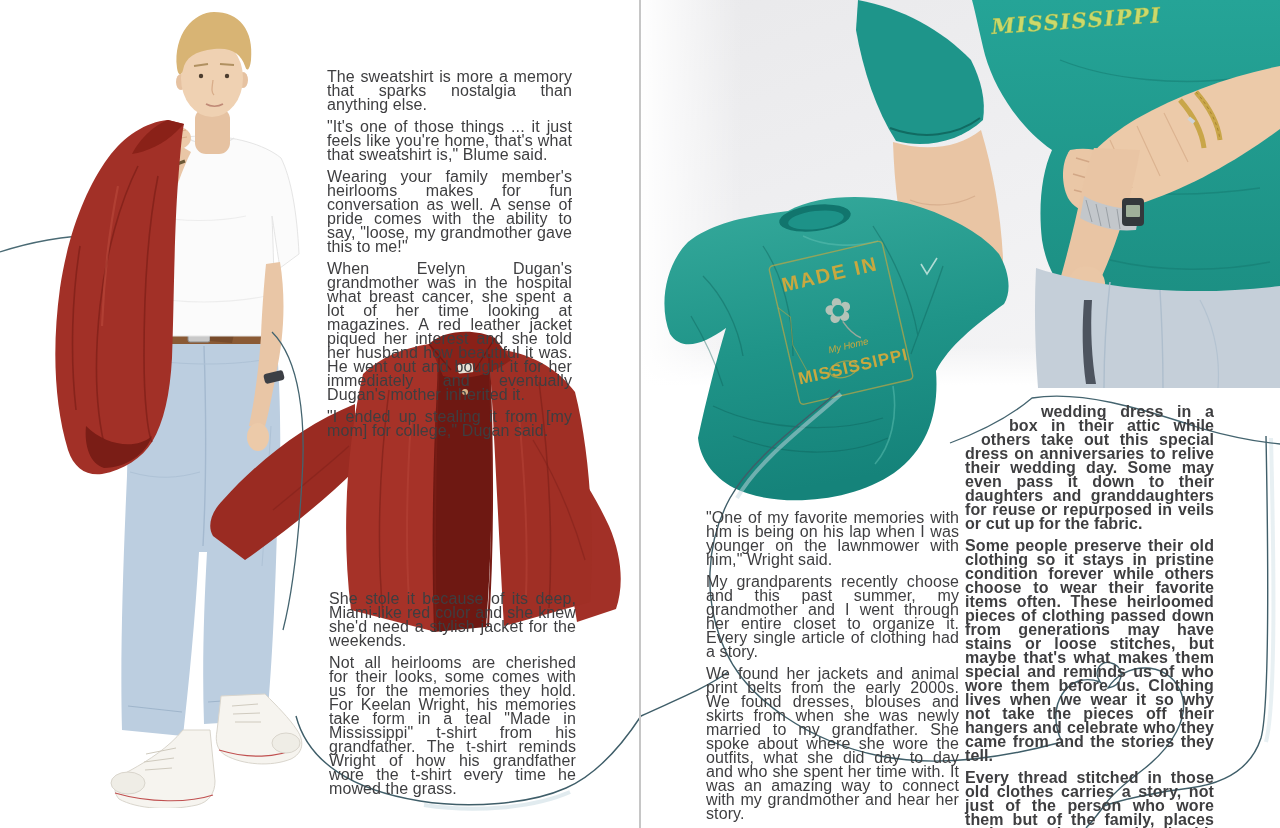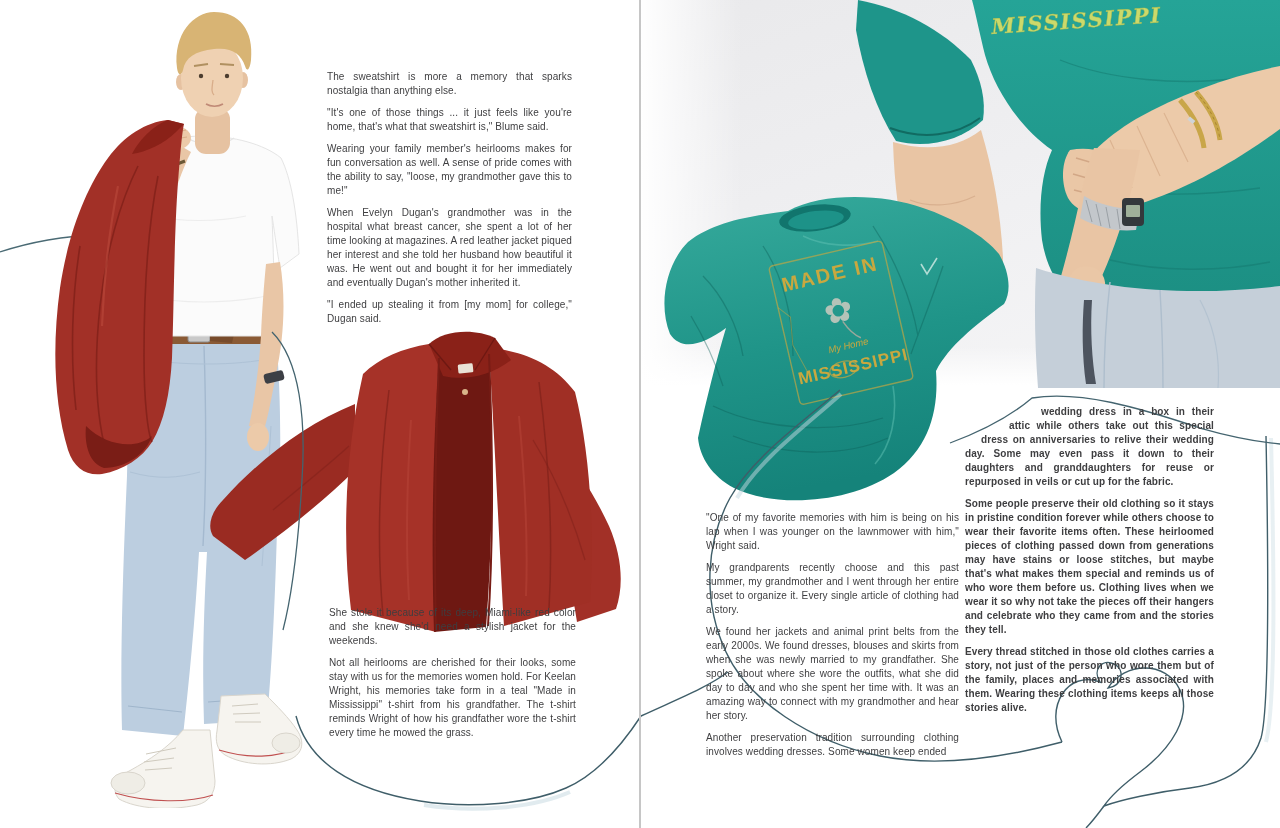--- a/index.html
+++ b/index.html
@@ -4,21 +4,21 @@
 <style>
   * { margin:0; padding:0; box-sizing:border-box; }
   html,body { width:1280px; height:828px; }
   body {
     position:relative; overflow:hidden; background:#ffffff;
     font-family:"Liberation Sans", sans-serif;
   }
   .abs { position:absolute; }
   .col {
     position:absolute; z-index:6;
-    font-size:10px; line-height:14px; letter-spacing:.1px;
+    font-size:16px; line-height:14px; letter-spacing:.1px;
     color:#3e3e40; text-align:justify;
   }
   .col p { margin-bottom:8px; }
   .fl { float:left; height:14px; }
   .fl2 { clear:left; }
   svg { display:block; }
   #gutter {
     left:639px; top:0; width:1.5px; height:828px;
     background:#c6c6c6; z-index:8;
   }
@@ -234,23 +234,23 @@
 </svg>
 
 <div class="col" style="left:327px; top:70px; width:245px;">
   <p>The sweatshirt is more a memory that sparks nostalgia than anything else.</p>
   <p>"It's one of those things ... it just feels like you're home, that's what that sweatshirt is," Blume said.</p>
   <p>Wearing your family member's heirlooms makes for fun conversation as well. A sense of pride comes with the ability to say, "loose, my grandmother gave this to me!"</p>
   <p>When Evelyn Dugan's grandmother was in the hospital what breast cancer, she spent a lot of her time looking at magazines. A red leather jacket piqued her interest and she told her husband how beautiful it was. He went out and bought it for her immediately and eventually Dugan's mother inherited it.</p>
   <p>"I ended up stealing it from [my mom] for college," Dugan said.</p>
 </div>
 
-<div class="col" style="left:329px; top:606px; width:247px;">
+<div class="col" style="left:329px; top:592px; width:247px;">
   <p>She stole it because of its deep, Miami-like red color and she knew she'd need a stylish jacket for the weekends.</p>
-  <p>Not all heirlooms are cherished for their looks, some stay with us for the memories women hold. For Keelan Wright, his memories take form in a teal "Made in Mississippi" t-shirt from his grandfather. The t-shirt reminds Wright of how his grandfather wore the t-shirt every time he mowed the grass.</p>
+  <p>Not all heirlooms are cherished for their looks, some comes with us for the memories they hold. For Keelan Wright, his memories take form in a teal "Made in Mississippi" t-shirt from his grandfather. The t-shirt reminds Wright of how his grandfather wore the t-shirt every time he mowed the grass.</p>
 </div>
 
 <div class="col" style="left:706px; top:511px; width:253px;">
   <p>"One of my favorite memories with him is being on his lap when I was younger on the lawnmower with him," Wright said.</p>
   <p>My grandparents recently choose and this past summer, my grandmother and I went through her entire closet to organize it. Every single article of clothing had a story.</p>
   <p>We found her jackets and animal print belts from the early 2000s. We found dresses, blouses and skirts from when she was newly married to my grandfather. She spoke about where she wore the outfits, what she did day to day and who she spent her time with. It was an amazing way to connect with my grandmother and hear her story.</p>
   <p>Another preservation tradition surrounding clothing involves wedding dresses. Some women keep ended</p>
 </div>
 
 <div class="col" style="left:965px; top:405px; width:249px;font-weight:bold;">

